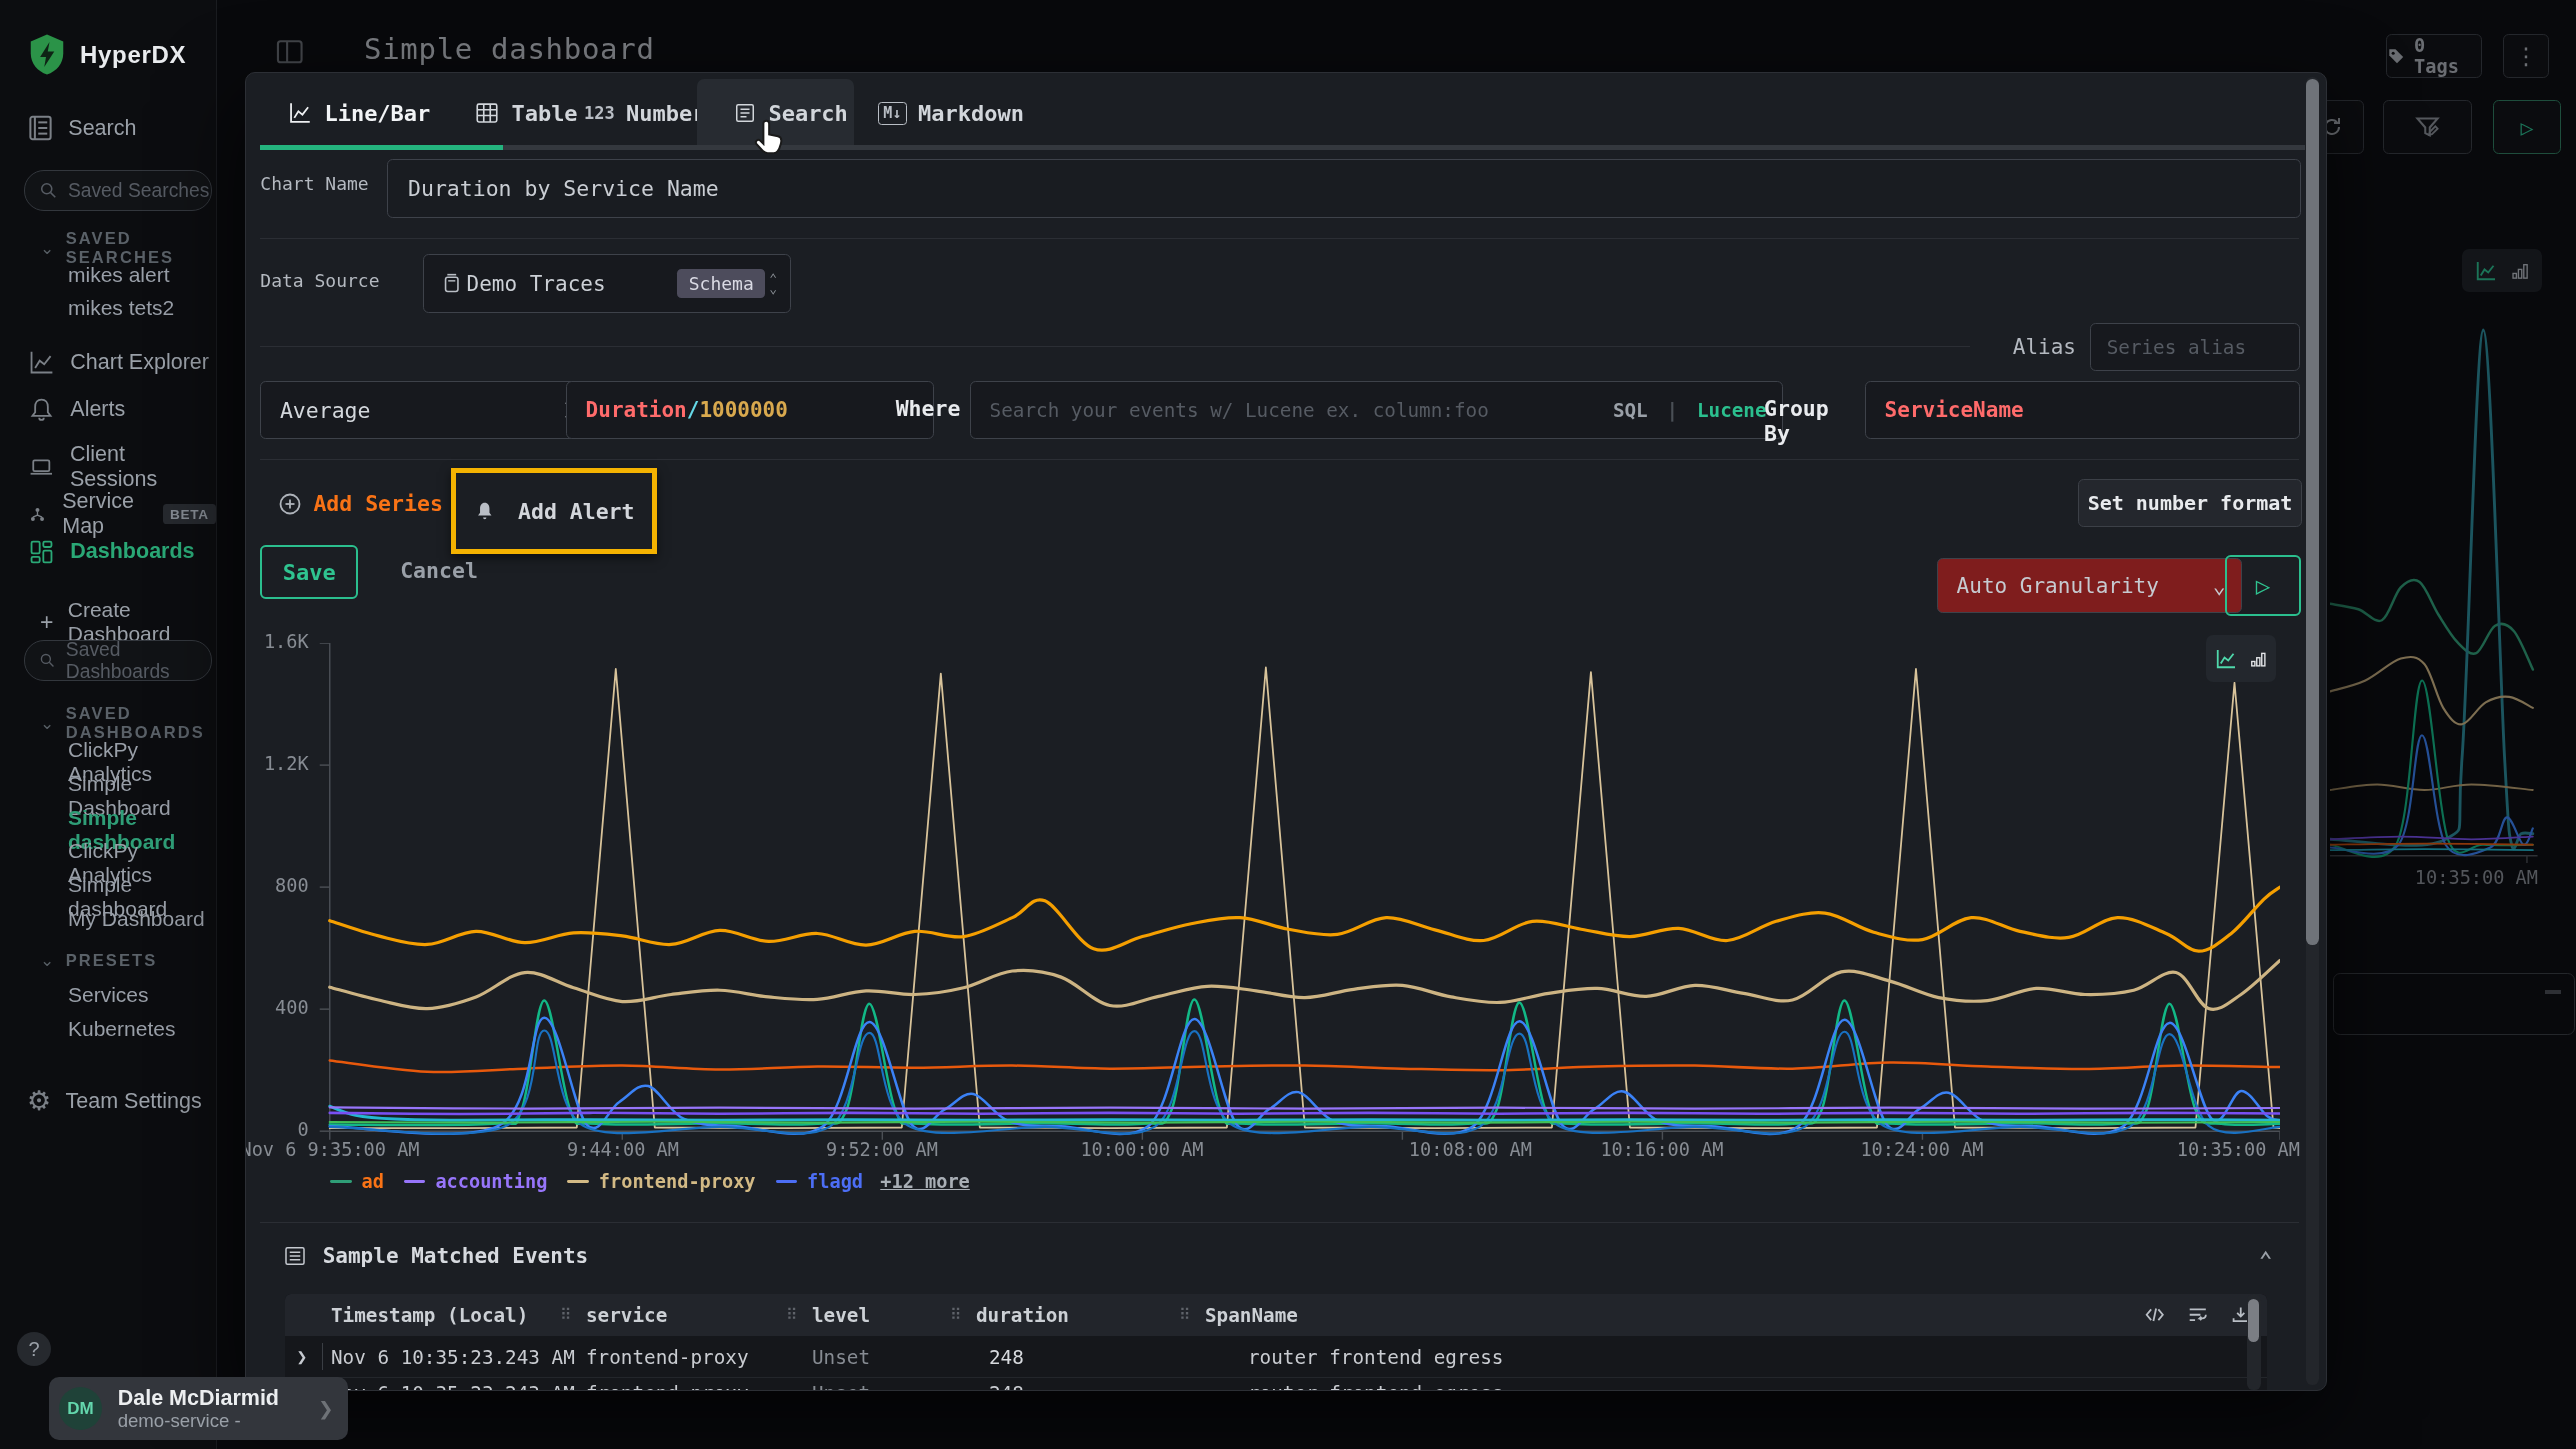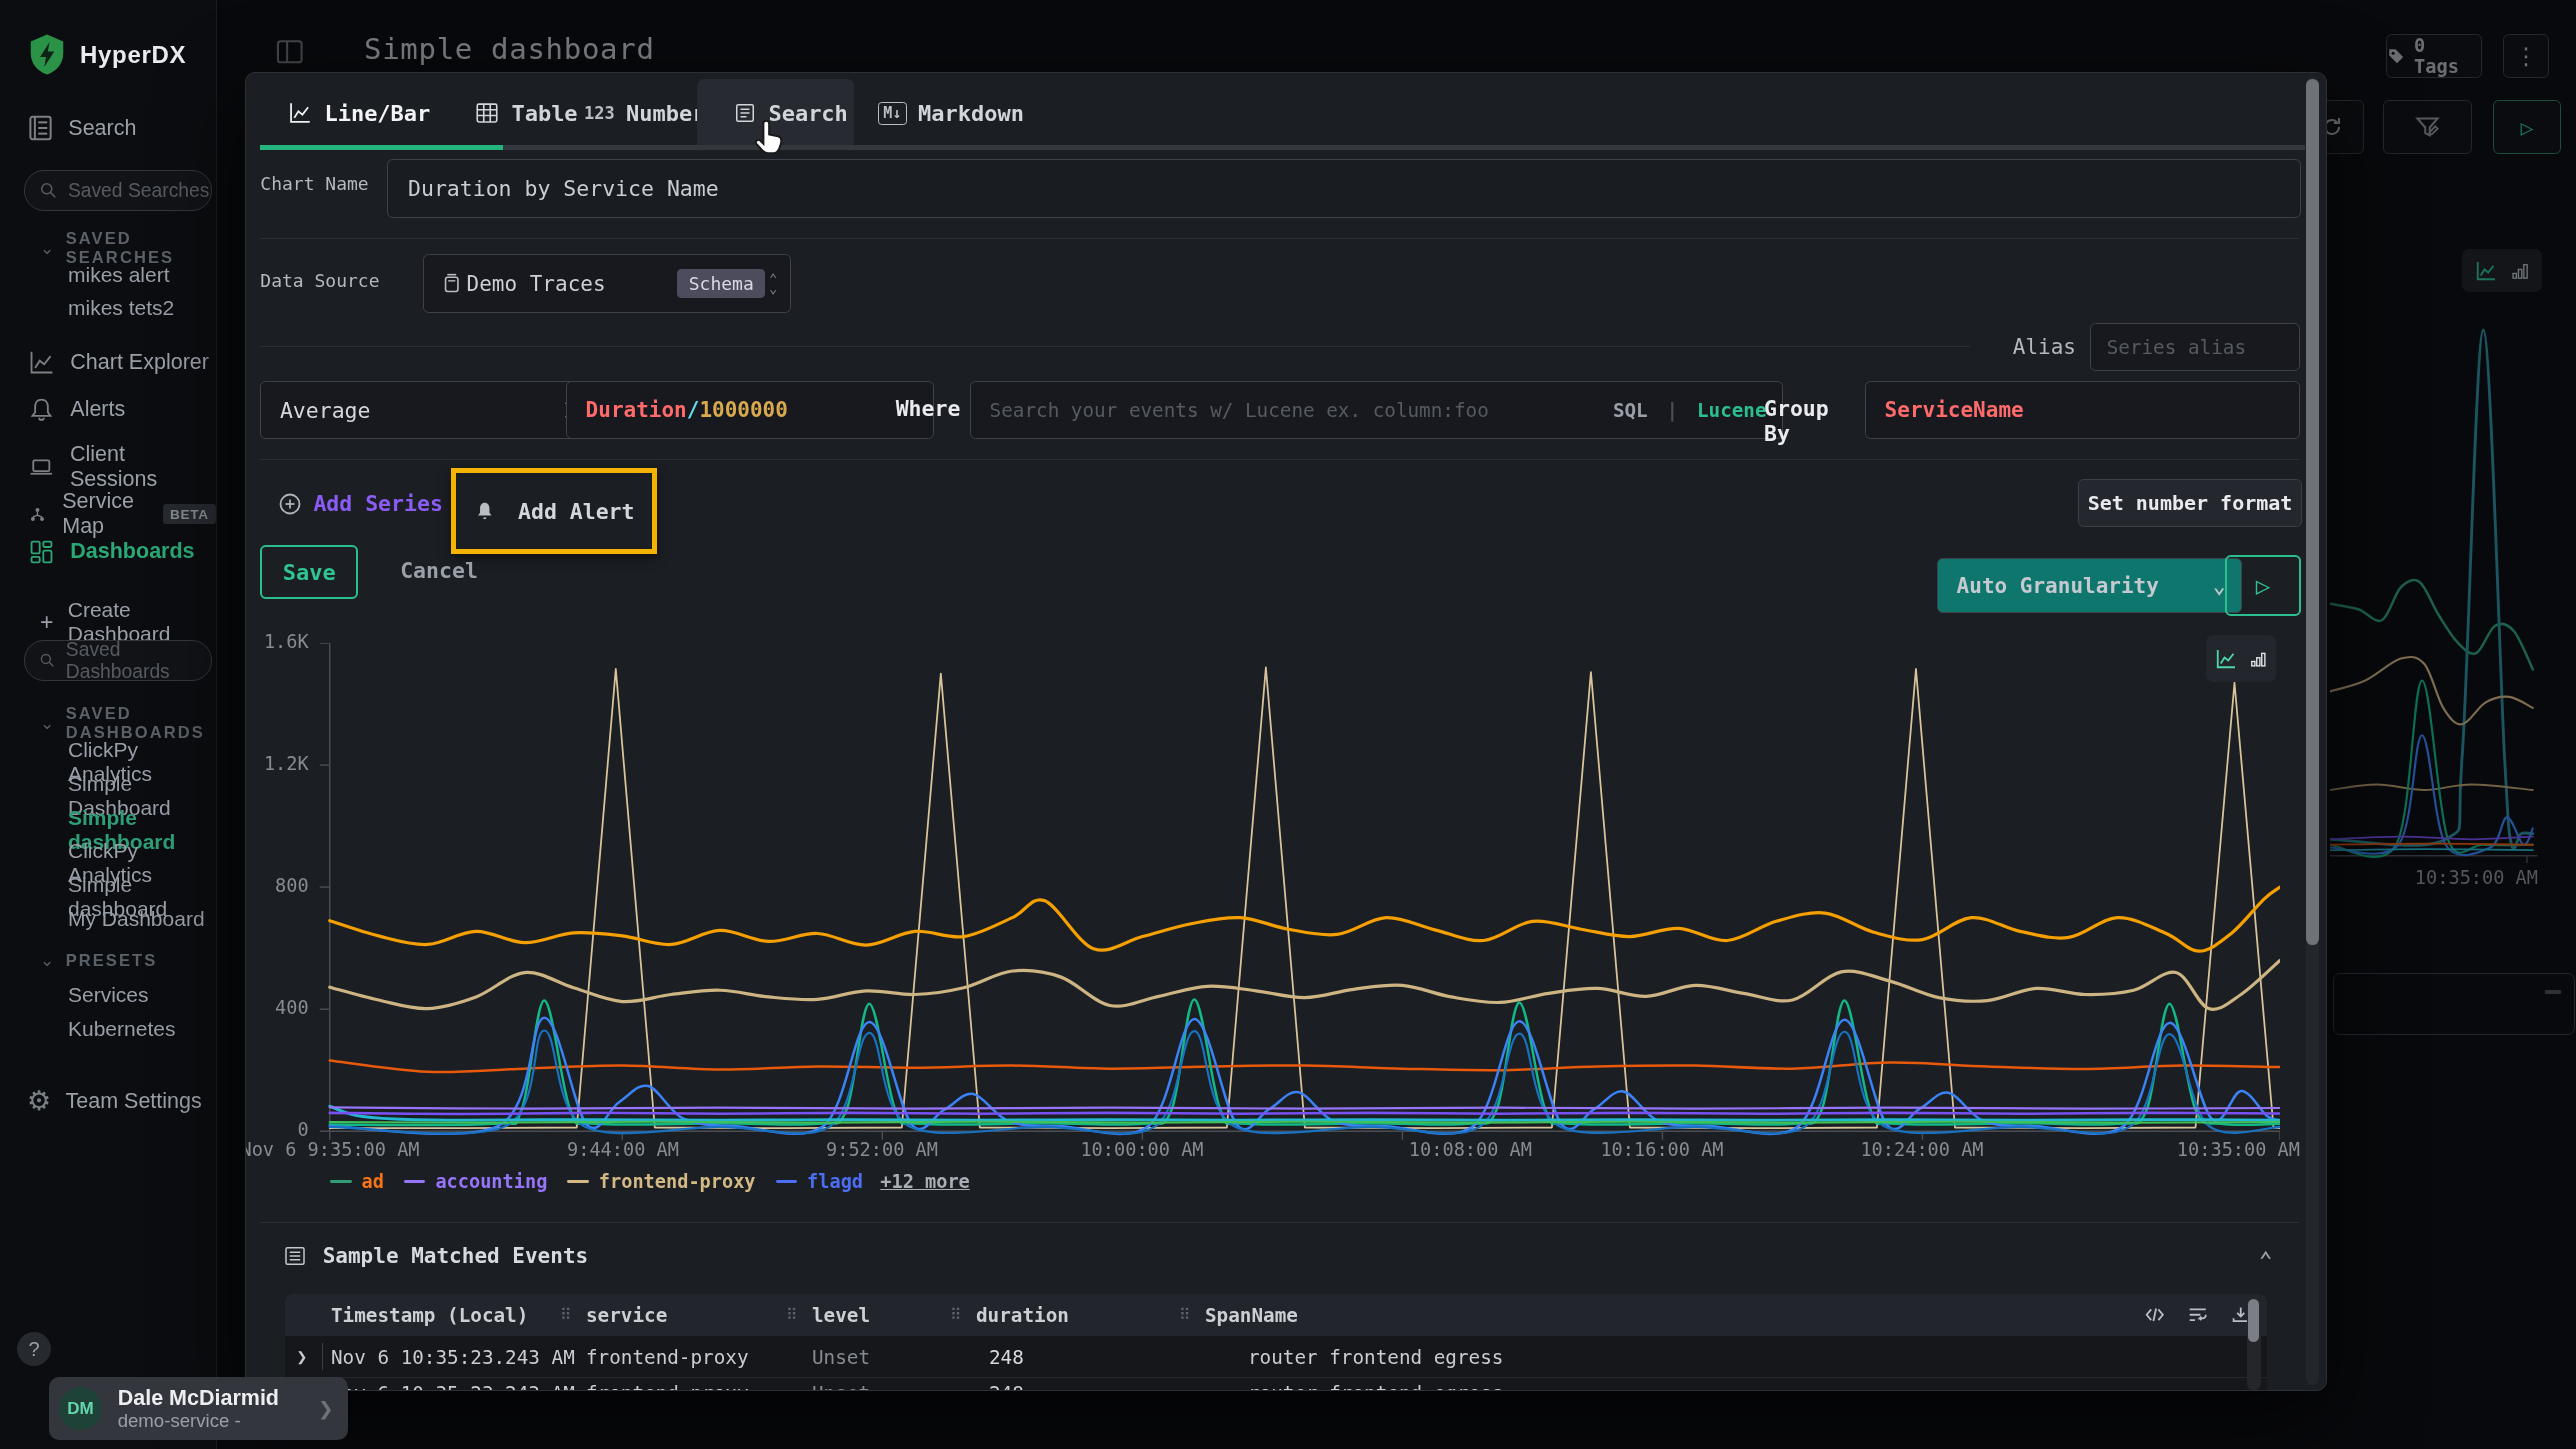--- a/index.html
+++ b/index.html
@@ -341,42 +341,42 @@
     </div>
 
     <div class="abs divider" style="left:14.3px;top:386px;width:2039px;"></div>
 
     <div class="abs row" style="left:32px;top:404px;height:53px;gap:11.4px;">
       <svg width="24" height="24" viewBox="0 0 24 24">
           <circle c="12" cx="12" cy="12" r="9.5" fill="none" stroke="#aeb3ba" stroke-width="1.8"></circle>
           <line x1="12" y1="7.5" x2="12" y2="16.5" stroke="#aeb3ba" stroke-width="1.8"></line>
           <line x1="7.5" y1="12" x2="16.5" y2="12" stroke="#aeb3ba" stroke-width="1.8"></line>
         </svg>
-      <span style="font-size:21.5px;font-weight:600;color:#8b5cf6;">Add Series</span>
+      <span style="font-size:21.5px;font-weight:600;color:#f97316;">Add Series</span>
     </div>
     <div class="abs" style="left:205px;top:395px;width:196px;height:76px;border:5.7px solid #f5b301;box-shadow:0 4.3px 10px rgba(0,0,0,.5);display:flex;align-items:center;justify-content:center;gap:11.4px;">
       <span class="row" style="gap:23px;">
         <svg width="21.5" height="23" viewBox="0 0 32 34">
             <path d="M16 4 C11.5 4 9 8 9 12.5 V19 L6 23 H26 L23 19 V12.5 C23 8 20.5 4 16 4 Z" fill="#b9bec5"></path>
             <path d="M13.5 26 a2.5 2.5 0 0 0 5 0" fill="#b9bec5"></path>
           </svg>
         <span style="font-size:21.5px;font-weight:600;color:#d3d6db;">Add Alert</span>
       </span>
     </div>
     <div class="abs btn-outline" style="left:1832px;top:406px;width:222px;height:46px;">
       <span style="font-size:20px;font-weight:bold;">Set number format</span>
     </div>
 
     <div class="abs btn-green" style="left:14.3px;top:472px;width:94px;height:50px;">
       <span style="font-size:22px;font-weight:bold;">Save</span>
     </div>
     <div class="abs" style="left:143px;top:472px;width:100px;height:50px;display:flex;align-items:center;justify-content:center;">
       <span style="font-size:21.5px;font-weight:600;color:#9aa0a8;">Cancel</span>
     </div>
-    <div class="abs inp" style="left:1691px;top:485px;width:269px;height:53px;background:#0f766e;padding:0 15.7px 0 18.6px;font-weight:bold;">
+    <div class="abs inp" style="left:1691px;top:485px;width:269px;height:53px;background:#7f1d1d;padding:0 15.7px 0 18.6px;">
       <span style="color:#c6cad0;font-size:21px;flex:1;">Auto Granularity</span>
       <span style="color:#c6cad0;font-size:21.5px;">⌄</span>
     </div>
     <div class="abs btn-green" style="left:1979px;top:482px;width:72px;height:57px;">
       <span style="font-size:24px;">▷</span>
     </div>
 
     <div class="abs ticklbl" style="left:5.7px;top:558px;width:57px;text-align:right;">1.6K</div>
     <div class="abs ticklbl" style="left:5.7px;top:680px;width:57px;text-align:right;">1.2K</div>
     <div class="abs ticklbl" style="left:5.7px;top:802px;width:57px;text-align:right;">800</div>

